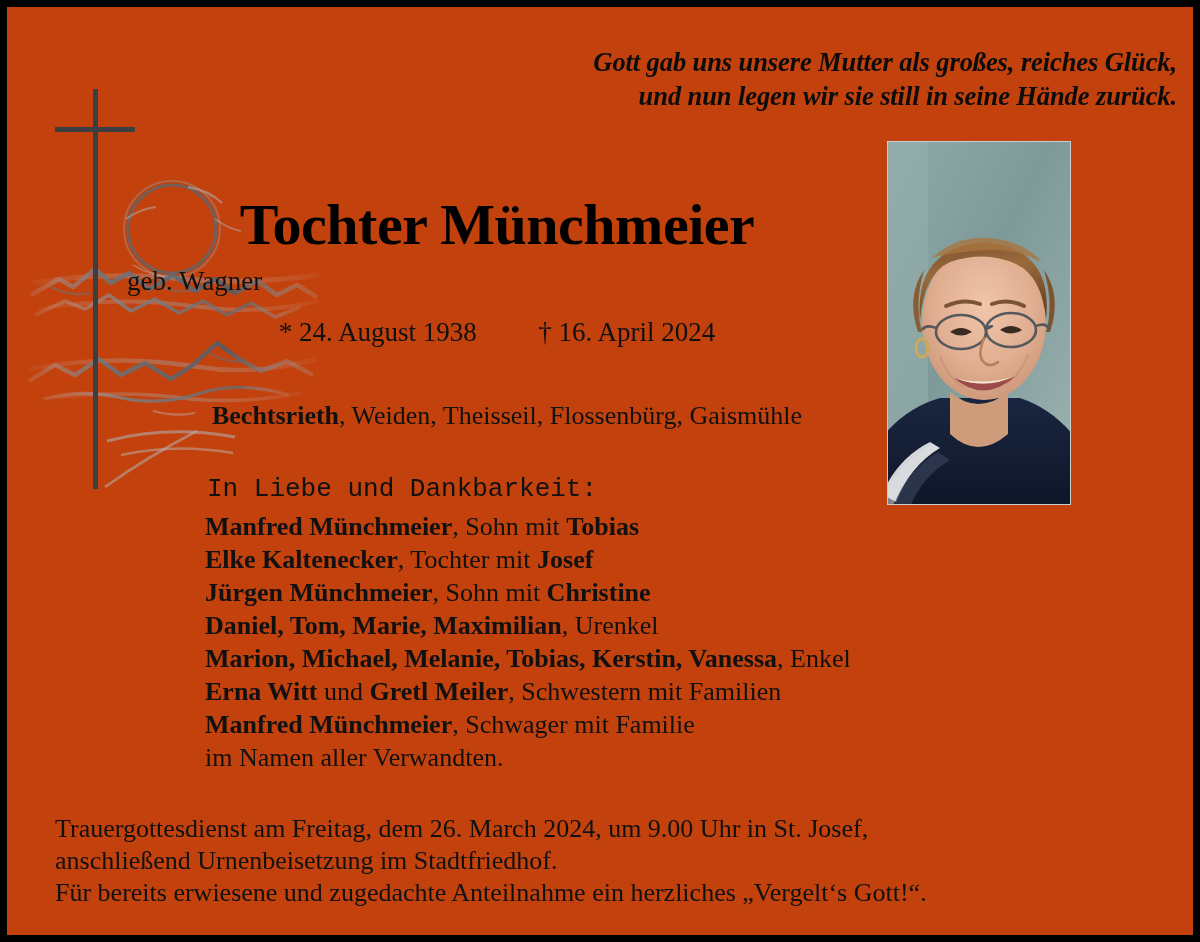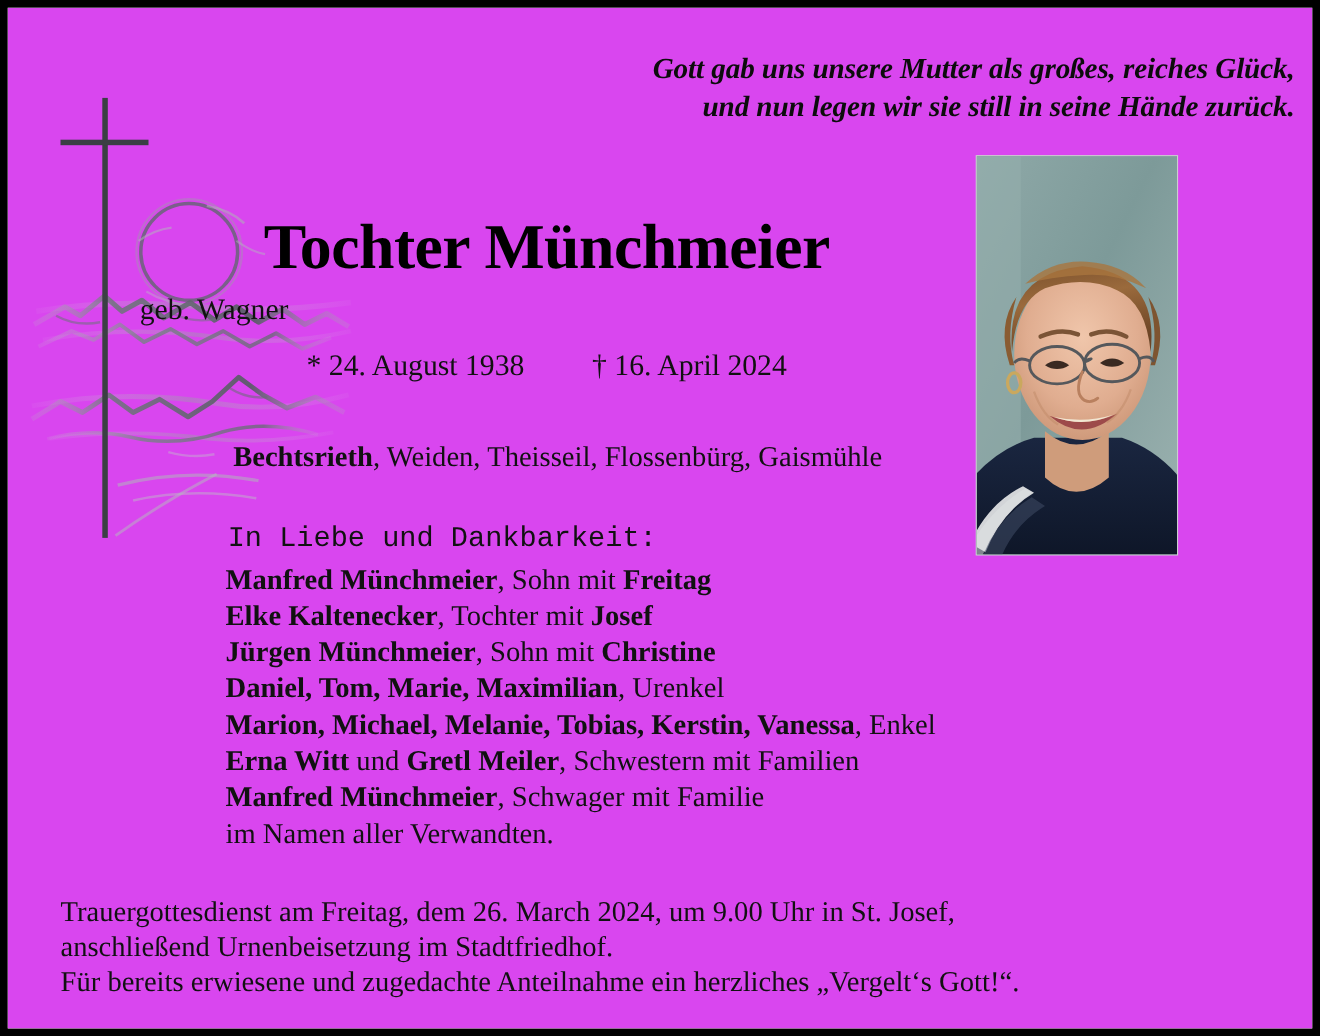--- a/index.html
+++ b/index.html
@@ -20,21 +20,21 @@
     width: 1200px;
     height: 942px;
     box-sizing: border-box;
     background: #ffffff;
     border: 7px solid #000000;
     overflow: hidden;
   }
   #card-inner {
     position: absolute;
     left: 0; top: 0; right: 0; bottom: 0;
-    background: #d946ef;
+    background: #c2410c;
   }
 
   
   #epigraph {
     position: absolute;
     left: 470px;
     top: 38px;
     width: 700px;
     text-align: right;
     font-style: italic;
@@ -317,21 +317,21 @@
       <span>16. April 2024</span>
     </div>
 
     <div id="places-line">
       <span class="place-home">Bechtsrieth</span><span>, Weiden, Theisseil, Flossenbürg, Gaismühle</span>
     </div>
 
     <div id="family-block">
       <div id="family-intro">In Liebe und Dankbarkeit:</div>
       <div id="family-lines">
-          <div class="family-line"><b>Manfred Münchmeier</b><span class="reg">, Sohn mit </span><b>Freitag</b></div>
+          <div class="family-line"><b>Manfred Münchmeier</b><span class="reg">, Sohn mit </span><b>Tobias</b></div>
           <div class="family-line"><b>Elke Kaltenecker</b><span class="reg">, Tochter mit </span><b>Josef</b></div>
           <div class="family-line"><b>Jürgen Münchmeier</b><span class="reg">, Sohn mit </span><b>Christine</b></div>
           <div class="family-line"><b>Daniel, Tom, Marie, Maximilian</b><span class="reg">, Urenkel</span></div>
           <div class="family-line"><b>Marion, Michael, Melanie, Tobias, Kerstin, Vanessa</b><span class="reg">, Enkel</span></div>
           <div class="family-line"><b>Erna Witt</b><span class="reg"> und </span><b>Gretl Meiler</b><span class="reg">, Schwestern mit Familien</span></div>
           <div class="family-line"><b>Manfred Münchmeier</b><span class="reg">, Schwager mit Familie</span></div>
           <div class="family-line"><span class="reg">im Namen aller Verwandten.</span></div>
         </div>
     </div>
 

